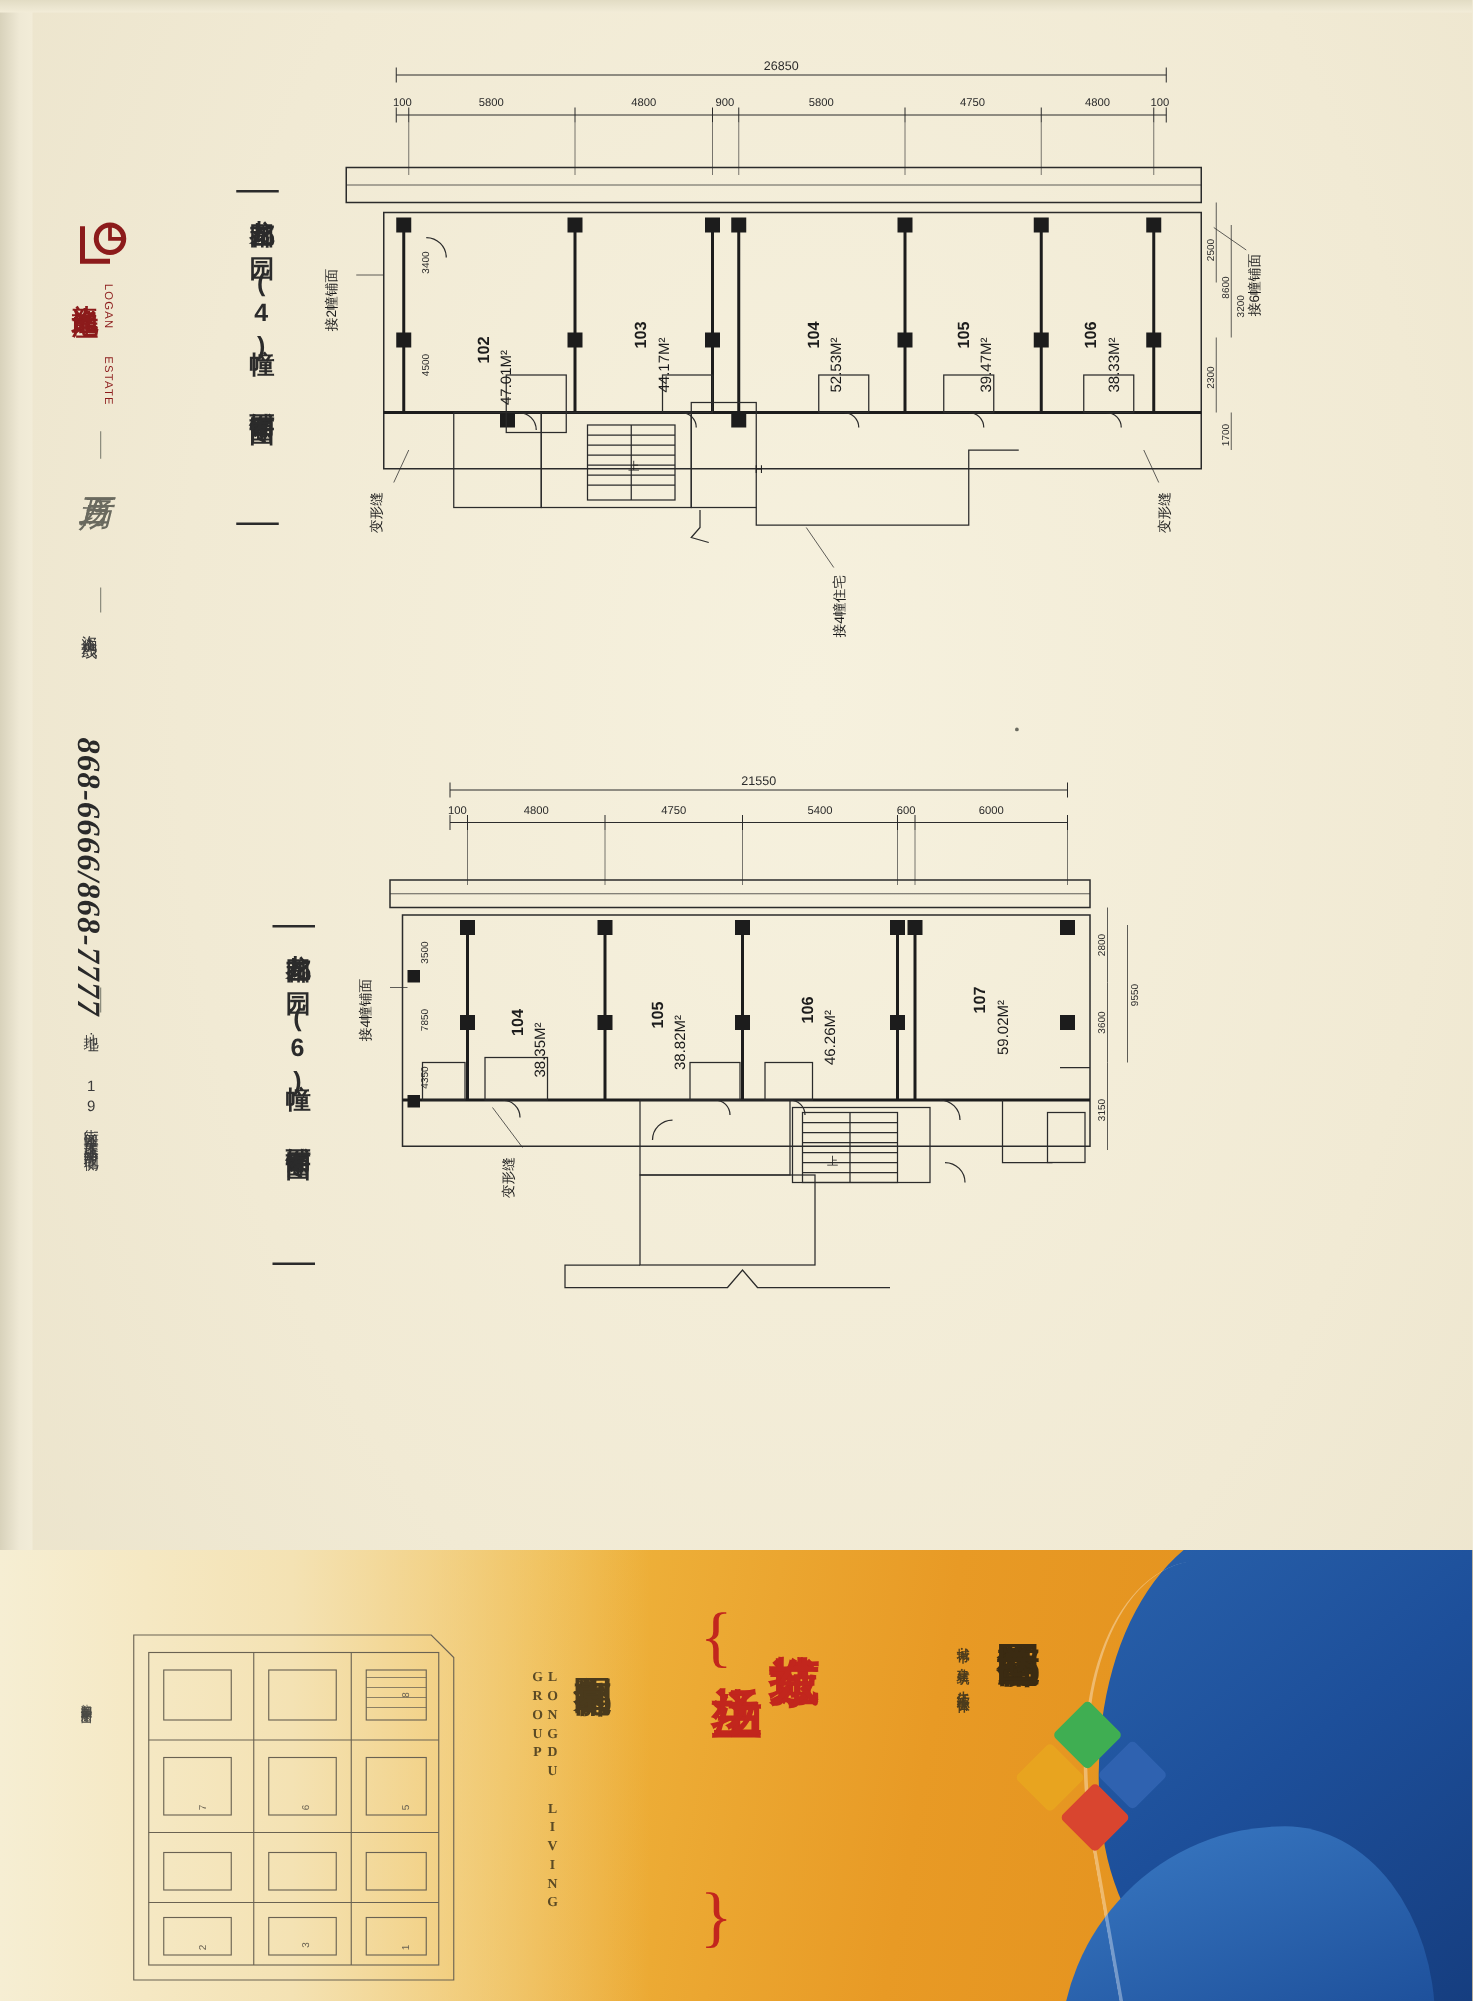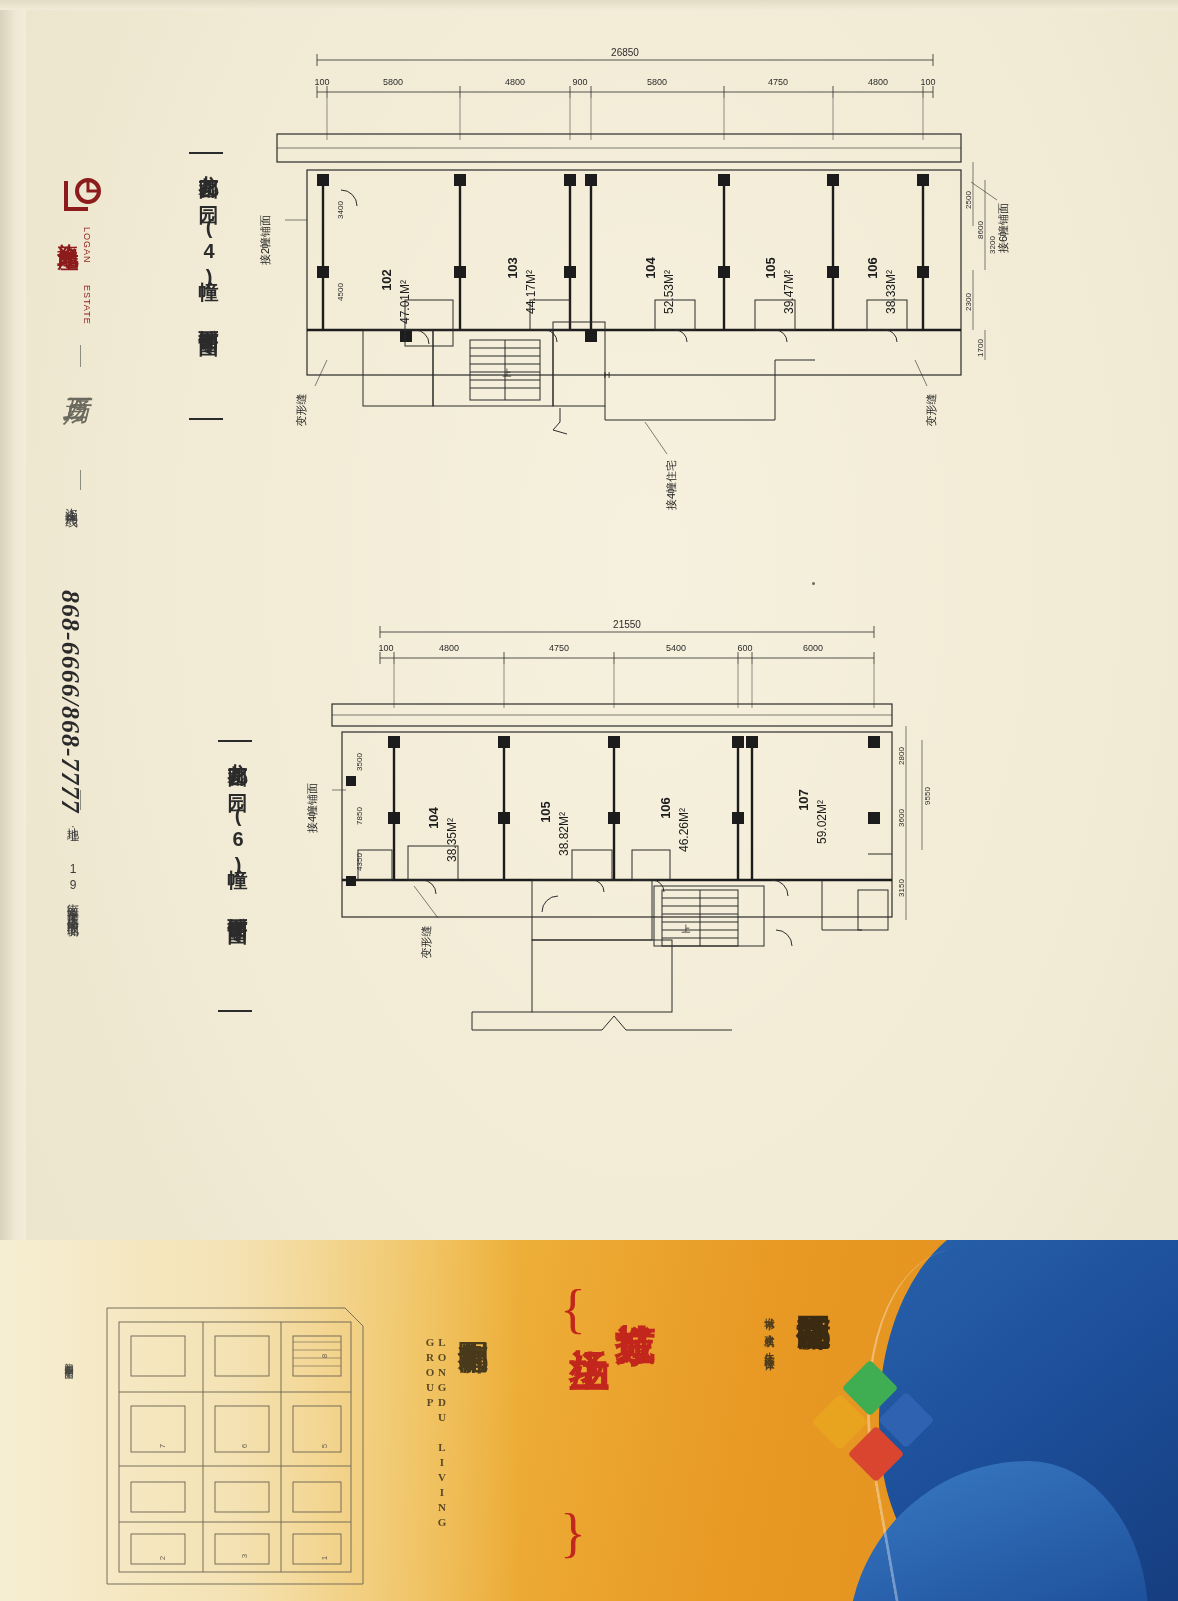--- a/index.html
+++ b/index.html
@@ -306,21 +306,21 @@
       <line x1="30" y1="190" x2="52" y2="190"></line>
     </g>
   </g>
 </svg>
 </div>
 
 <div class="vtext" style="position:absolute;left:225px;top:748px;font-size:20px;font-weight:bold;color:#2b2b2b;">龙都园 园 (6幢) 铺面平面图</div>
 <div style="position:absolute;left:218px;top:740px;width:34px;height:2px;background:#2b2b2b;"></div>
 <div style="position:absolute;left:218px;top:1010px;width:34px;height:2px;background:#2b2b2b;"></div>
 
-<div class="plan" style="left:302px;top:600px;">
+<div class="plan" style="left:282px;top:600px;">
 <svg width="700" height="470" viewBox="0 0 700 470" xmlns="http://www.w3.org/2000/svg">
   <g stroke="#2b2b2b" fill="none" stroke-width="0.8" font-family="Liberation Sans, sans-serif">
 
     <line x1="78" y1="32" x2="572" y2="32"></line>
     <line x1="78" y1="26" x2="78" y2="38"></line>
         <line x1="572" y1="26" x2="572" y2="38"></line>
     <text x="325" y="28" font-size="10" text-anchor="middle" fill="#2b2b2b" stroke="none">21550</text>
 
     <line x1="78" y1="58" x2="572" y2="58"></line>
     <g>

